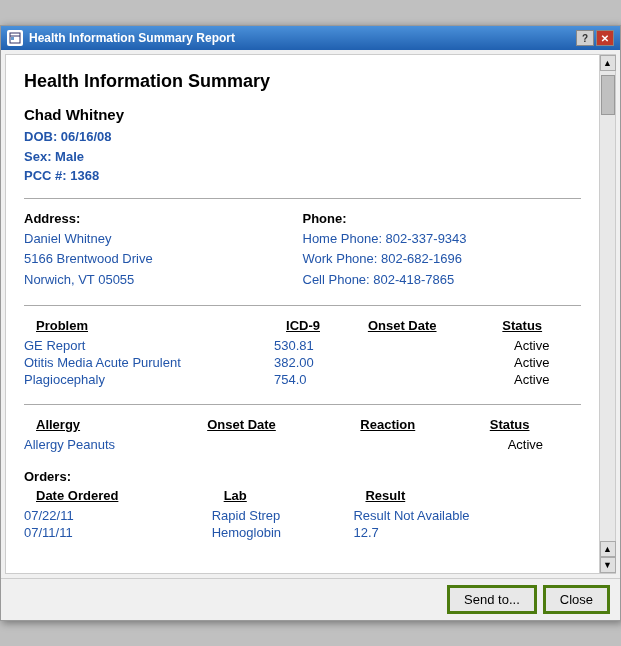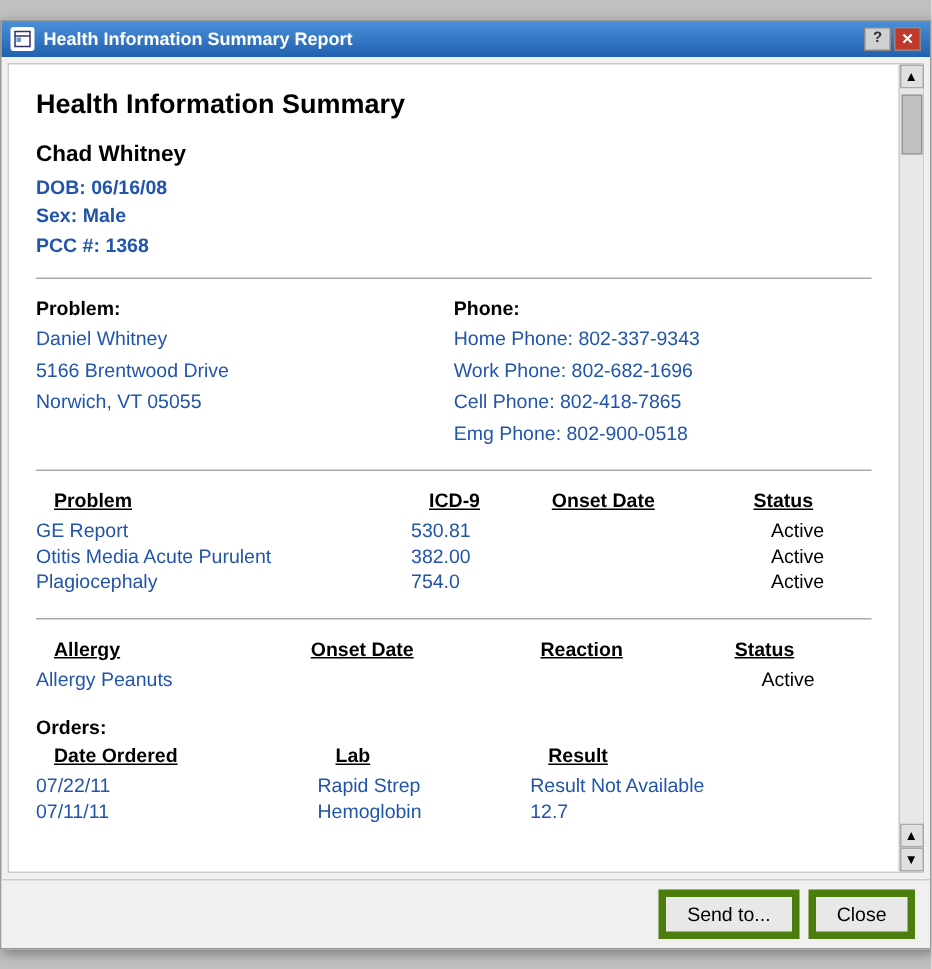--- a/index.html
+++ b/index.html
@@ -188,21 +188,21 @@
       justify-content: flex-end;
       align-items: center;
       padding: 6px 10px;
       gap: 6px;
       background: #f0f0f0;
       border-top: 1px solid #ccc;
     }
     .footer-btn {
       padding: 4px 14px;
       background: #e8e8e8;
-      border: 5px solid #4d7c0f;
+      border: 3px solid #4d7c0f;
       font-size: 13px;
       cursor: pointer;
       font-family: Tahoma, Arial, sans-serif;
     }
     .small-scroll {
       display: flex;
       flex-direction: column;
     }
   </style>
 </head>
@@ -243,31 +243,30 @@
       </div>
       <div class="patient-info-line">
         <span>PCC #:</span>
         <span>1368</span>
       </div>
 
       <hr class="section-divider">
 
       <div class="two-col">
         <div class="col-left">
-          <div class="info-label">Problem:</div>
+          <div class="info-label">Address:</div>
           <div class="info-value" id="addr1">Daniel Whitney</div>
           <div class="info-value" id="addr2">5166 Brentwood Drive</div>
           <div class="info-value" id="addr3">Norwich, VT 05055</div>
         </div>
         <div class="col-right">
           <div class="info-label">Phone:</div>
           <div class="info-value" id="ph1">Home Phone: 802-337-9343</div>
           <div class="info-value" id="ph2">Work Phone: 802-682-1696</div>
           <div class="info-value" id="ph3">Cell Phone: 802-418-7865</div>
-          <div class="info-value" id="ph4">Emg Phone: 802-900-0518</div>
         </div>
       </div>
 
       <hr class="section-divider">
 
       <div class="table-section">
         <table class="table-grid">
           <thead>
             <tr>
               <th>Problem</th>

